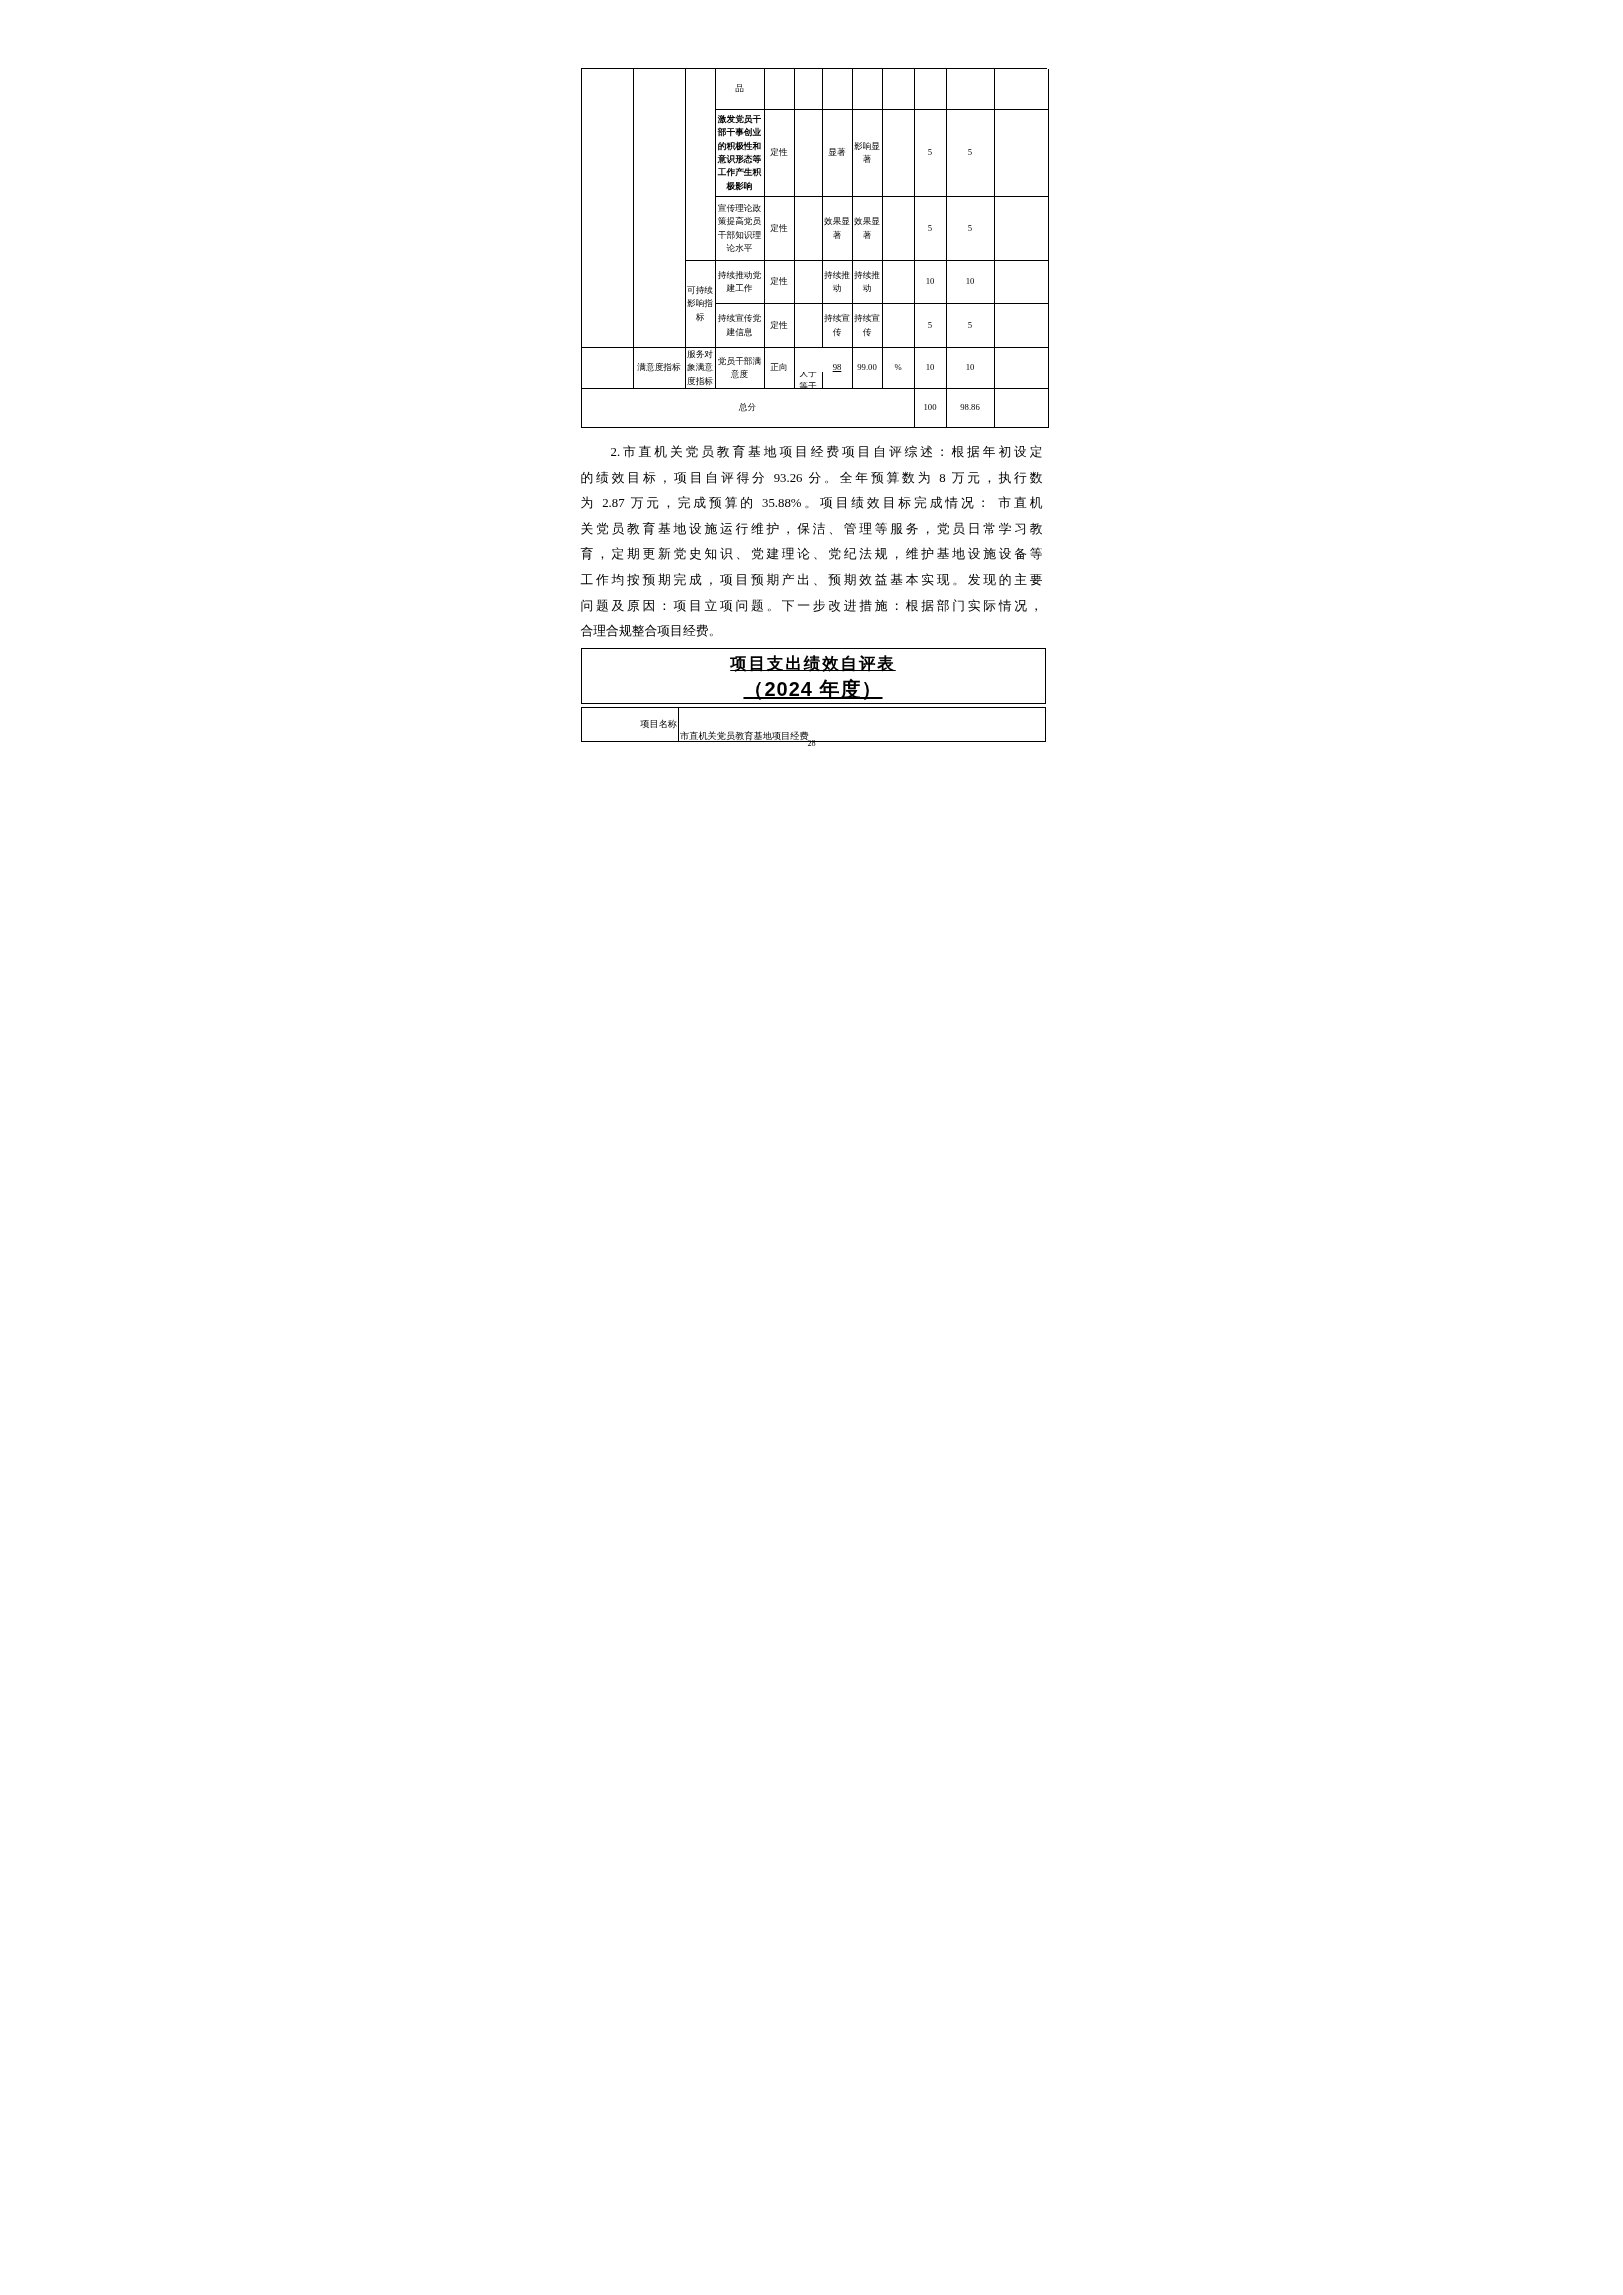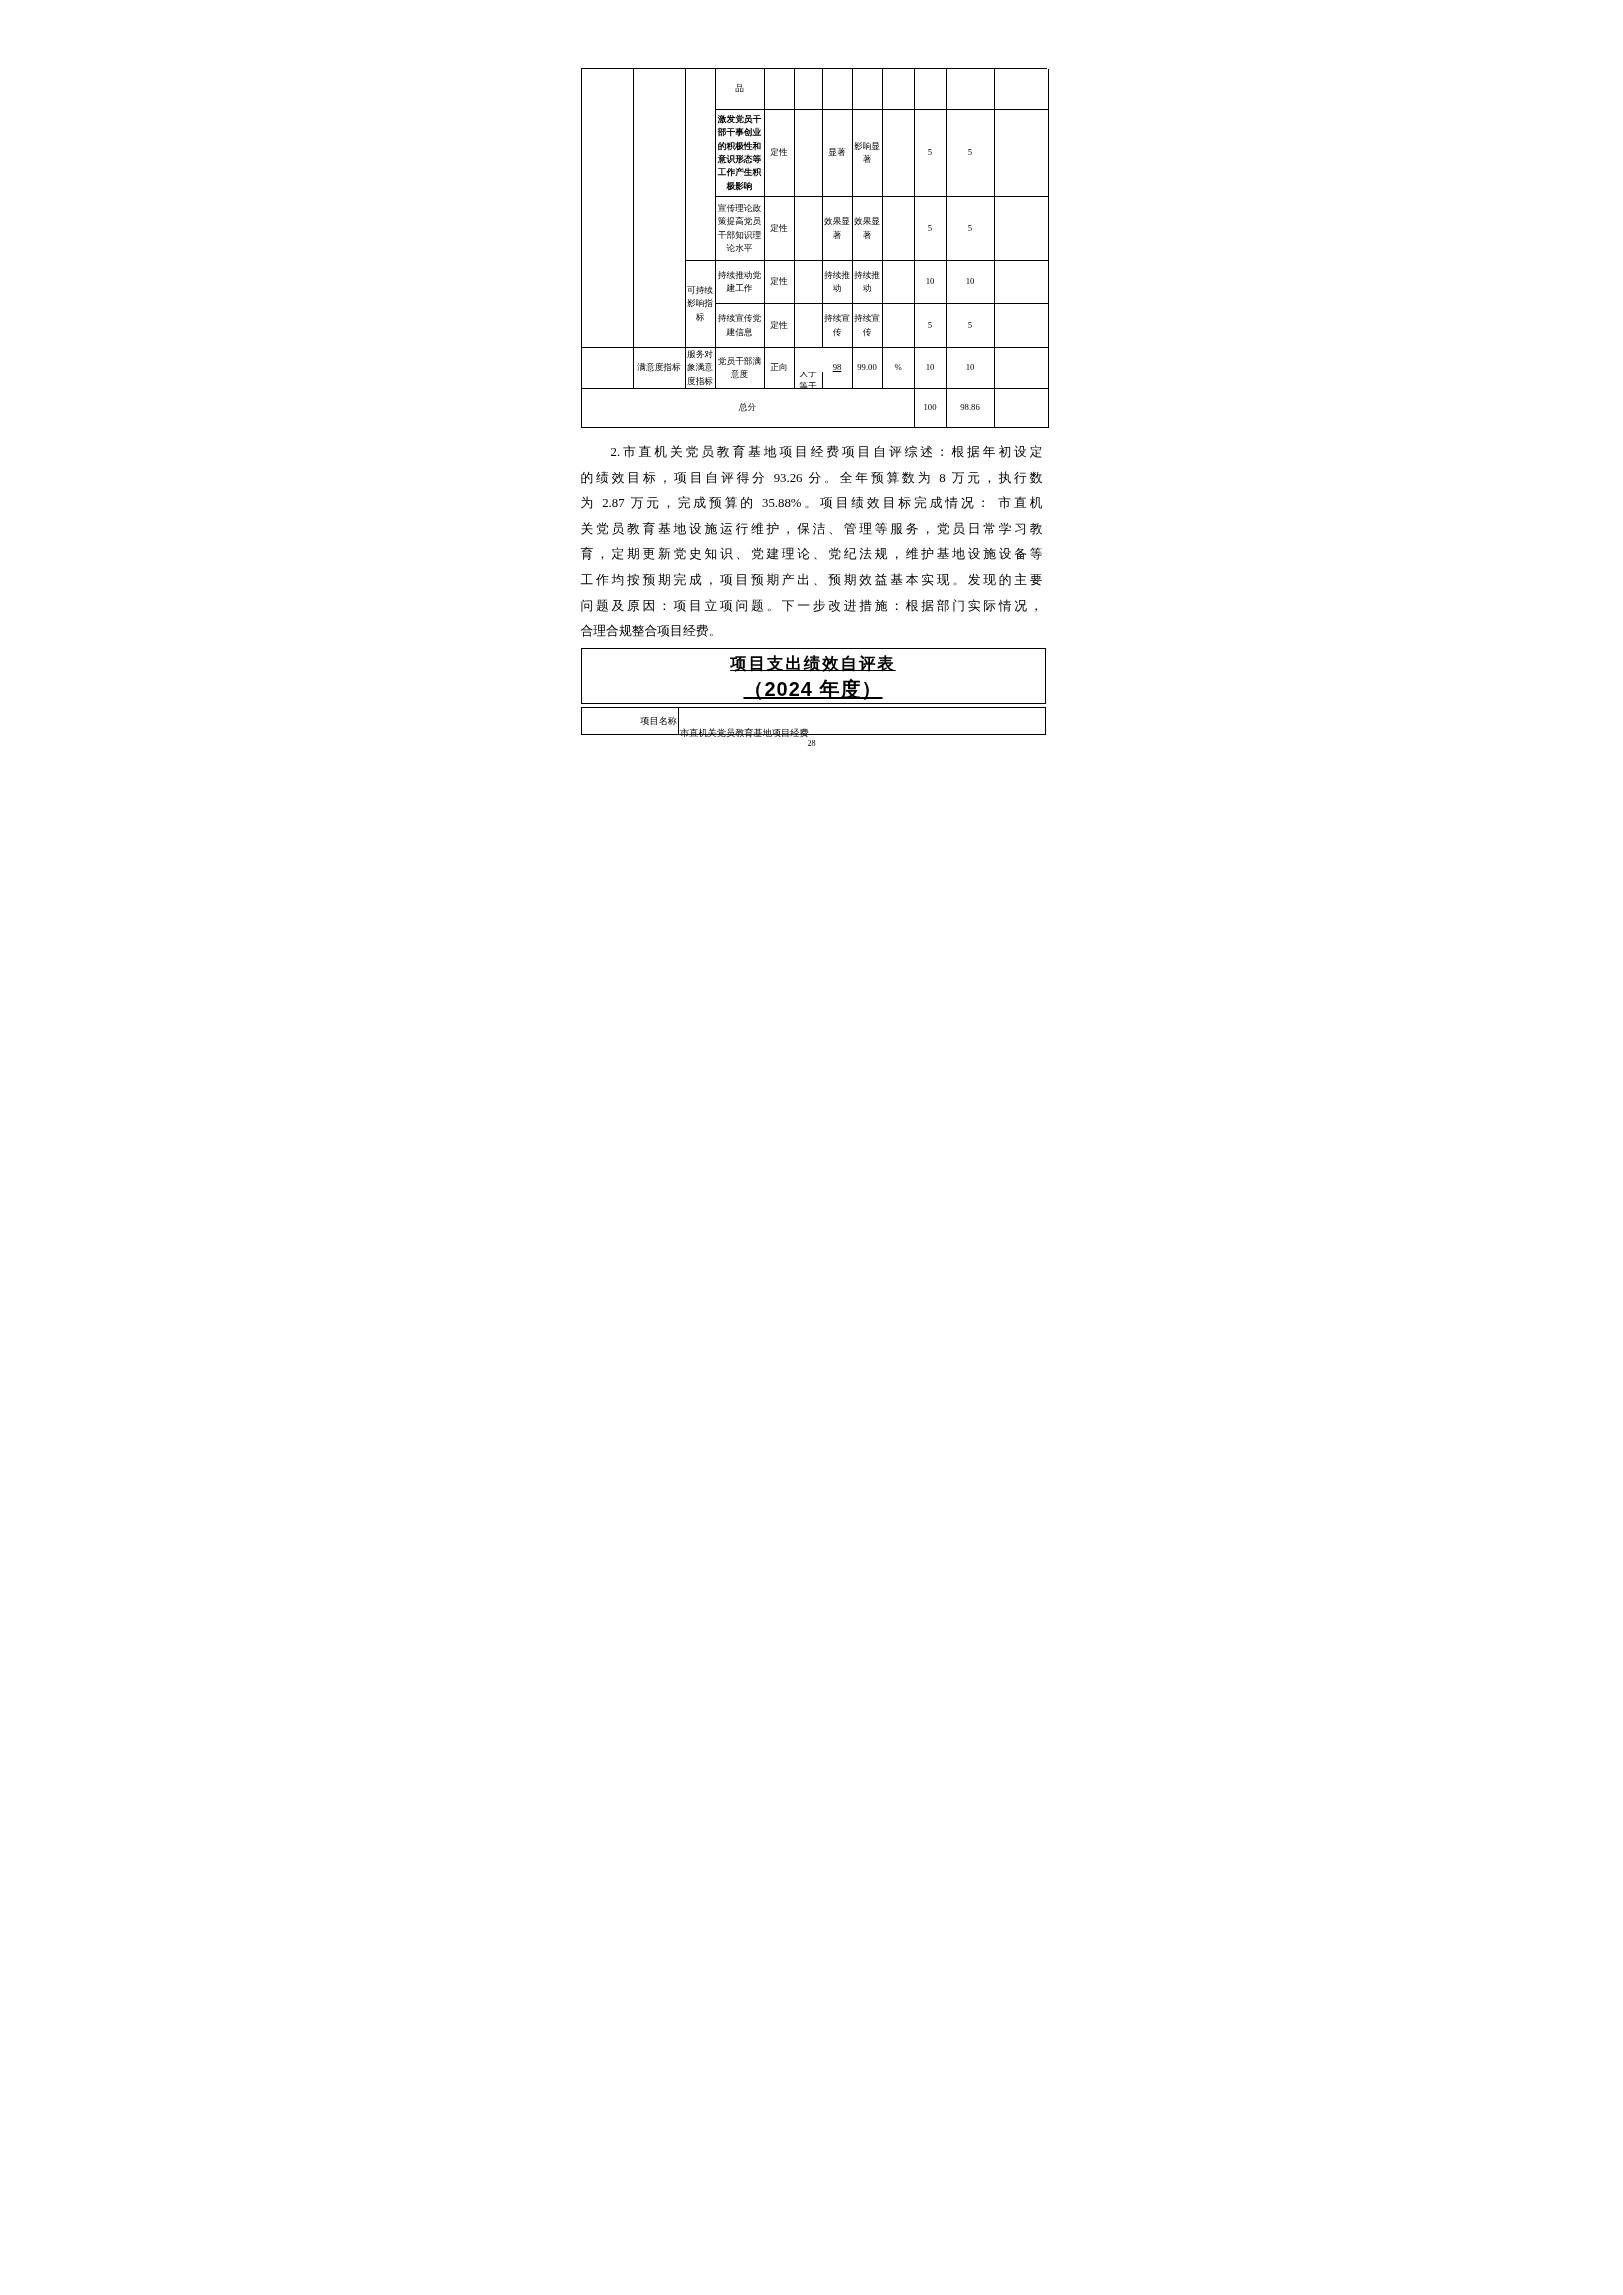--- a/index.html
+++ b/index.html
@@ -73,21 +73,21 @@
     gap: 7.2px;
     font-family: "Liberation Sans", sans-serif;
     font-weight: bold;
     text-decoration: underline;
   }
   .t2-title .line1 { font-size: 16.4px; letter-spacing: 2px; line-height: 19.4px; }
   .t2-title .line2 { font-size: 20px; letter-spacing: 1px; line-height: 18.4px; }
   .t2-row {
     position: absolute;
     left: 50px; top: 707px;
-    width: 465px; height: 28px;
+    width: 465px; height: 35px;
     box-sizing: border-box;
     border: 0.5px solid #000;
     border-top-width: 1px;
     border-bottom-width: 1px;
     display: flex;
     font-size: 9.2px;
   }
   .t2-row .label {
     width: 97px;
     box-sizing: border-box;

